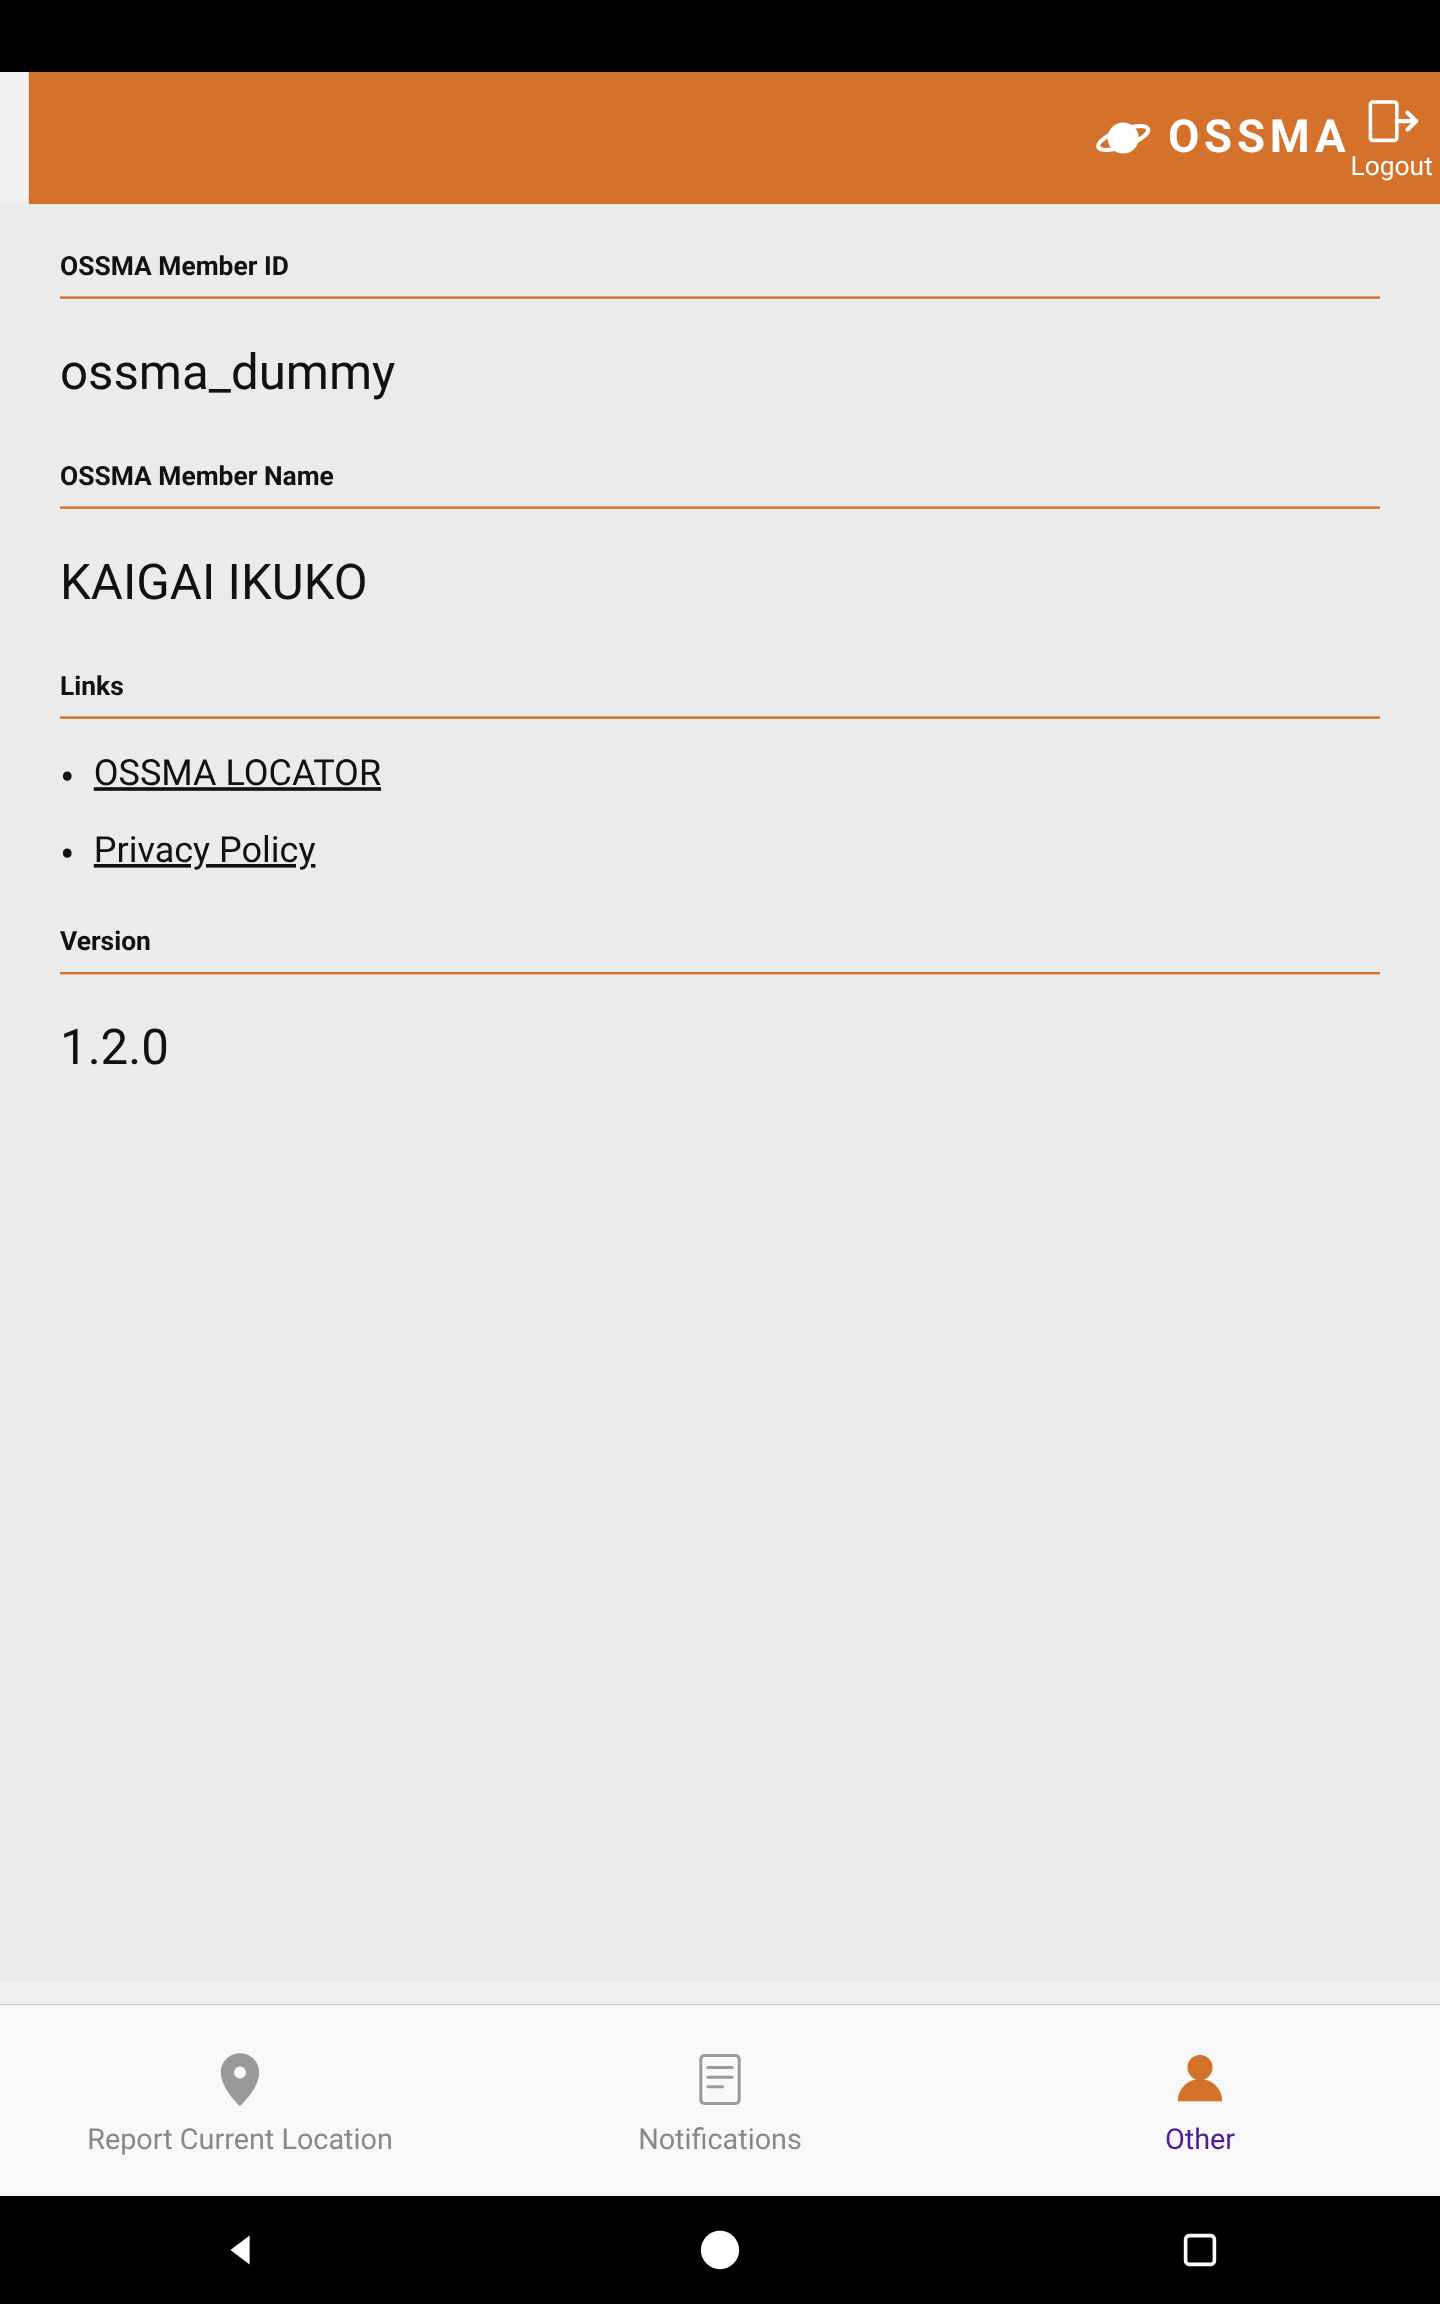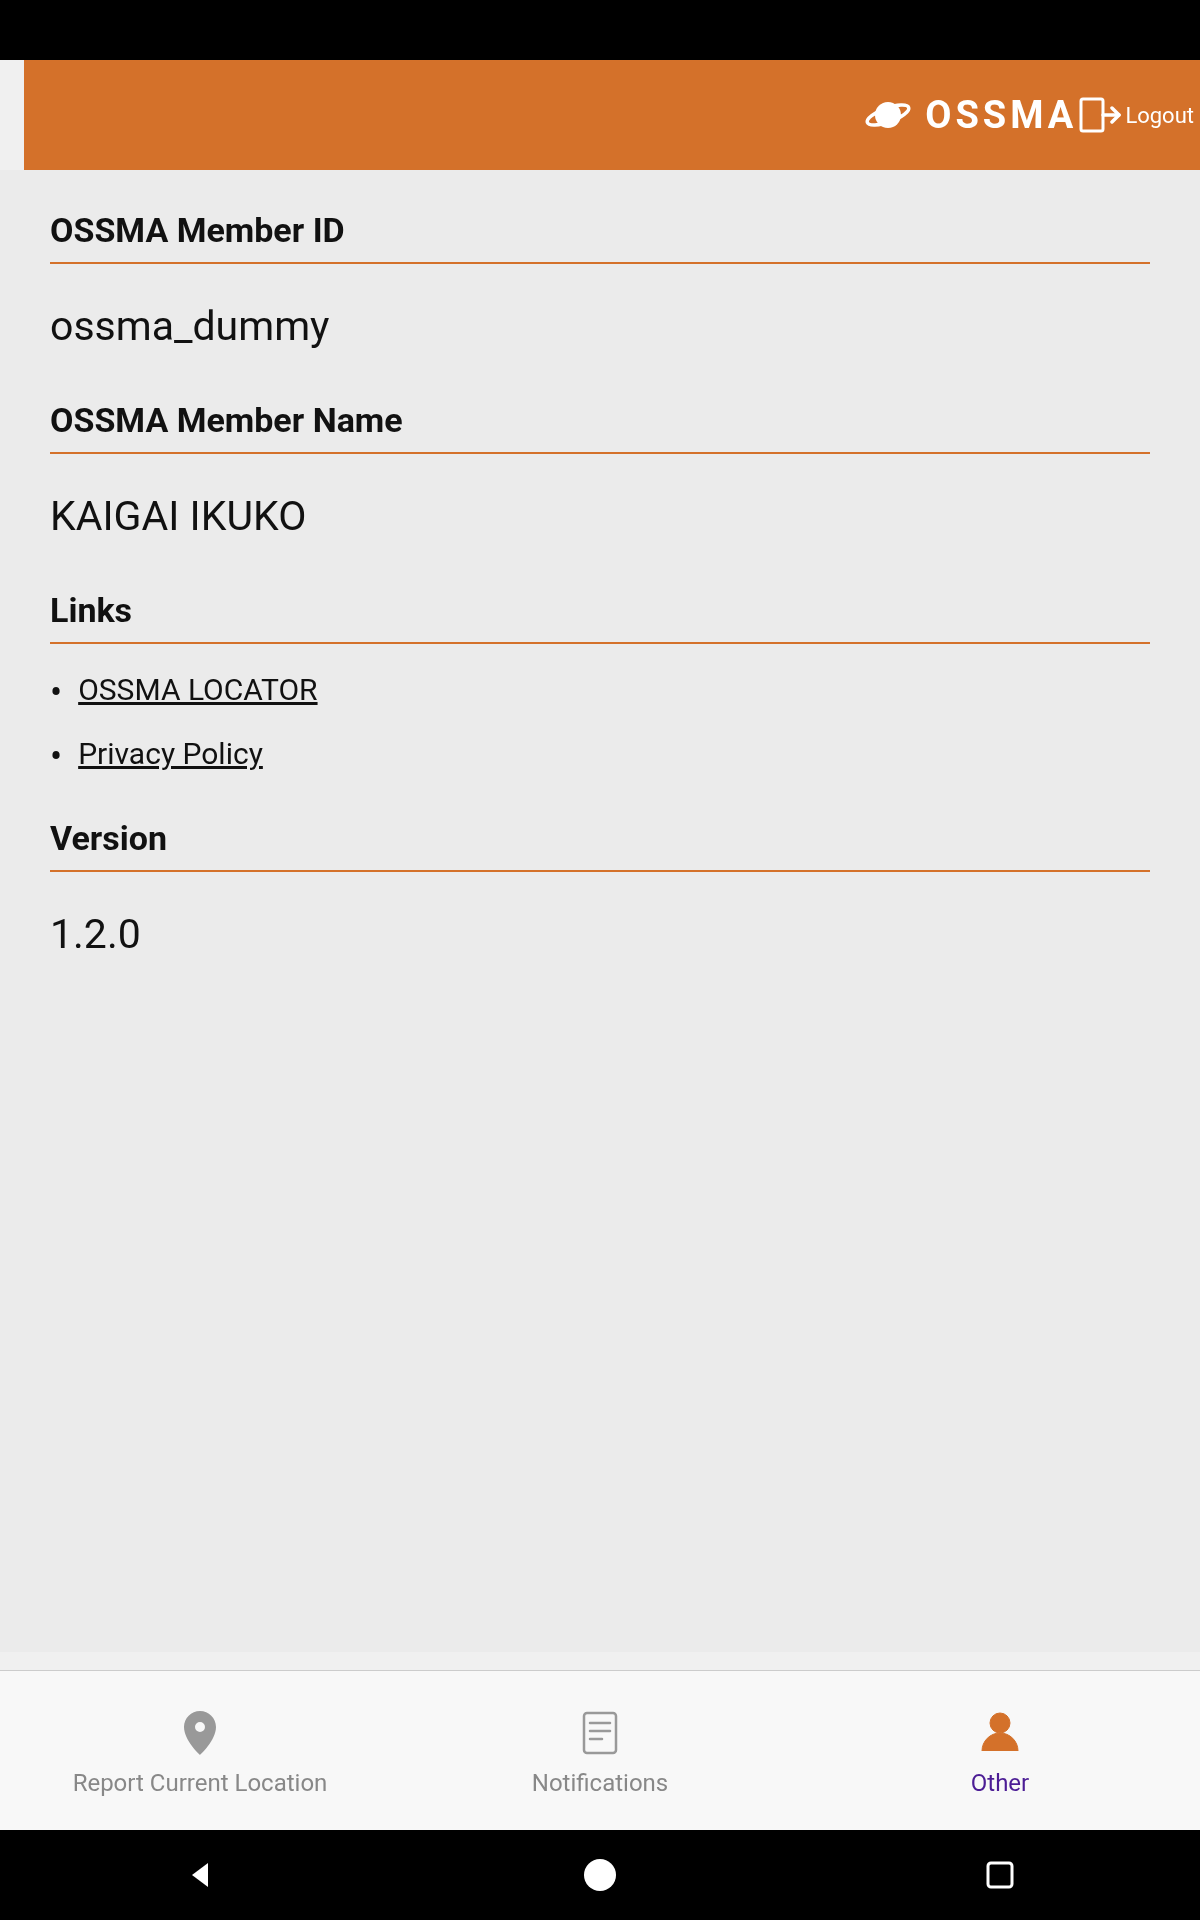--- a/index.html
+++ b/index.html
@@ -53,21 +53,21 @@
 
     .logo-text {
       color: #fff;
       font-size: 38px;
       font-weight: 700;
       letter-spacing: 4px;
     }
 
     .logout-btn {
       display: flex;
-      flex-direction: row;
+      flex-direction: column;
       align-items: center;
       color: #fff;
       cursor: pointer;
       gap: 4px;
     }
 
     .logout-btn svg {
       width: 44px;
       height: 44px;
     }
@@ -83,21 +83,21 @@
       background: #ebebeb;
       padding: 40px 50px;
       overflow-y: auto;
     }
 
     .section {
       margin-bottom: 40px;
     }
 
     .section-label {
-      font-size: 34px;
+      font-size: 22px;
       font-weight: 700;
       color: #111;
       margin-bottom: 12px;
     }
 
     .section-divider {
       width: 100%;
       height: 2px;
       background: #d4712a;
       margin-bottom: 28px;

